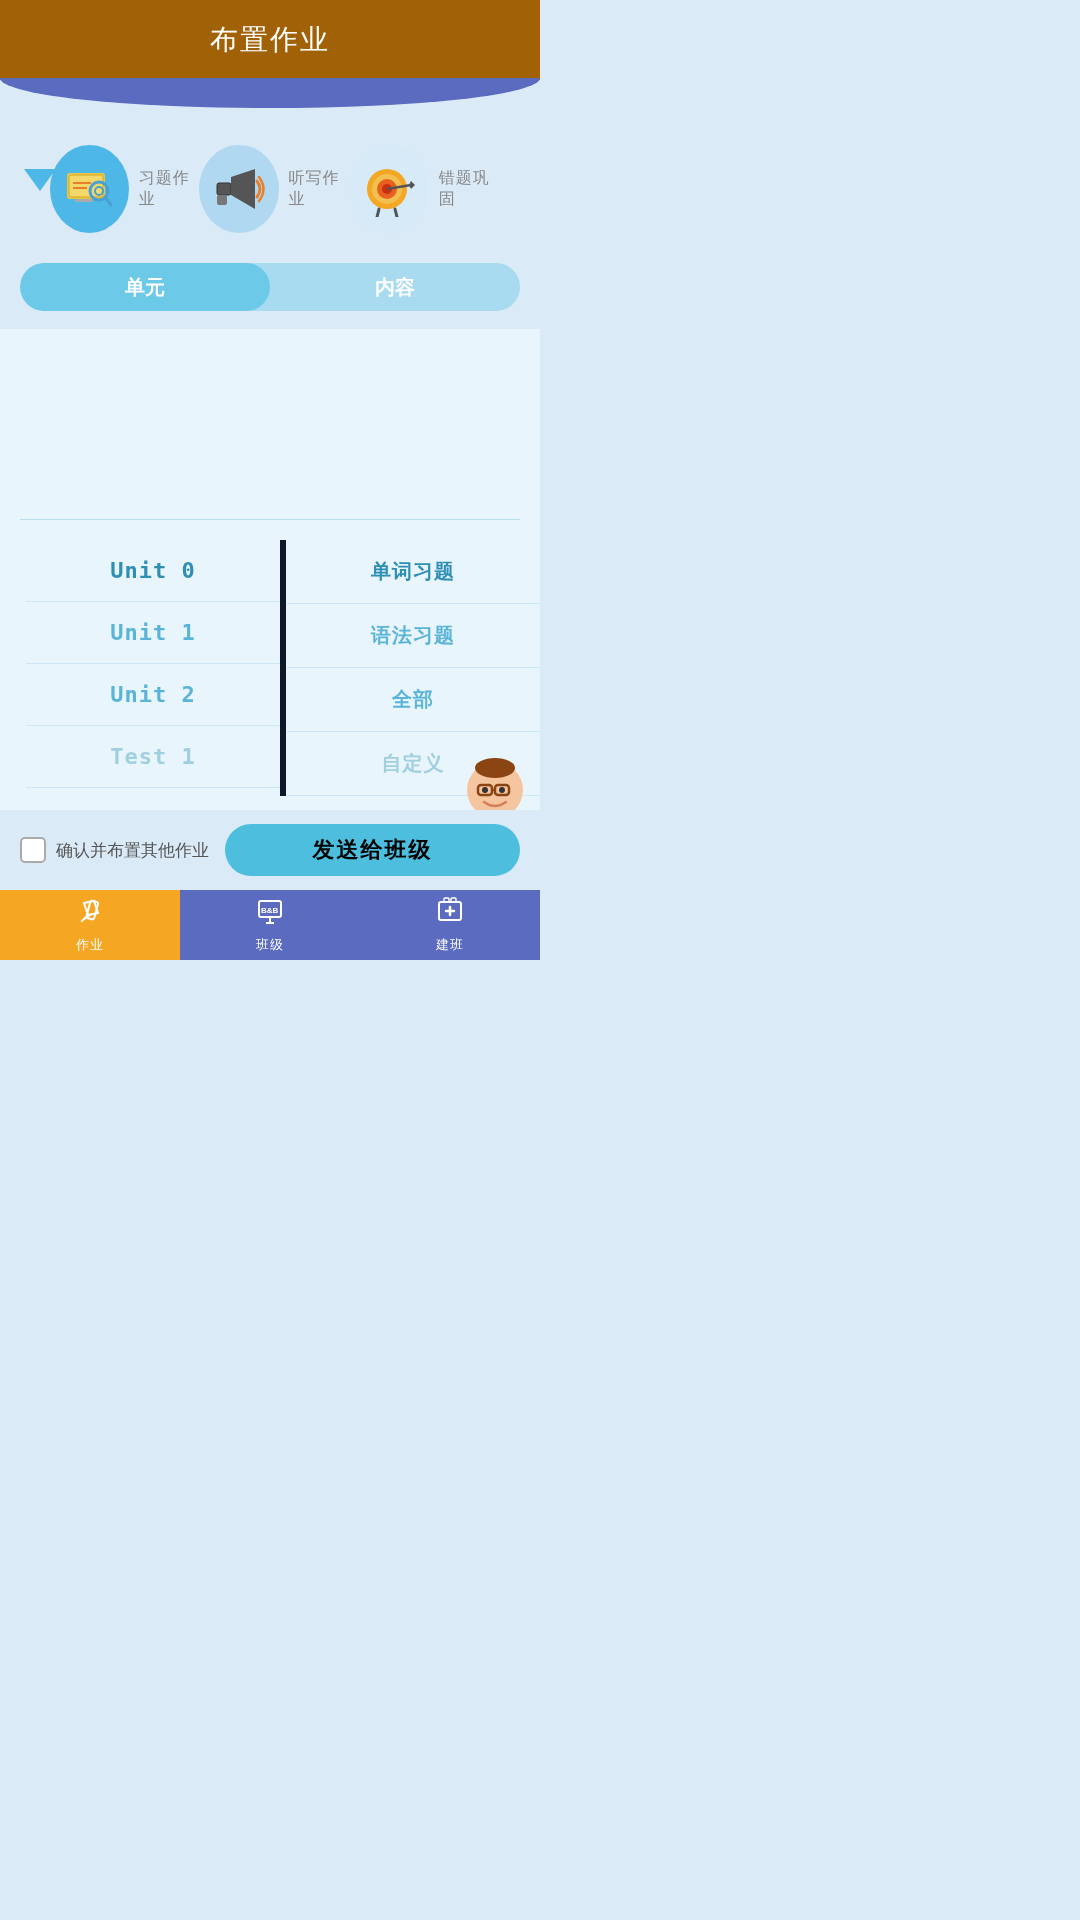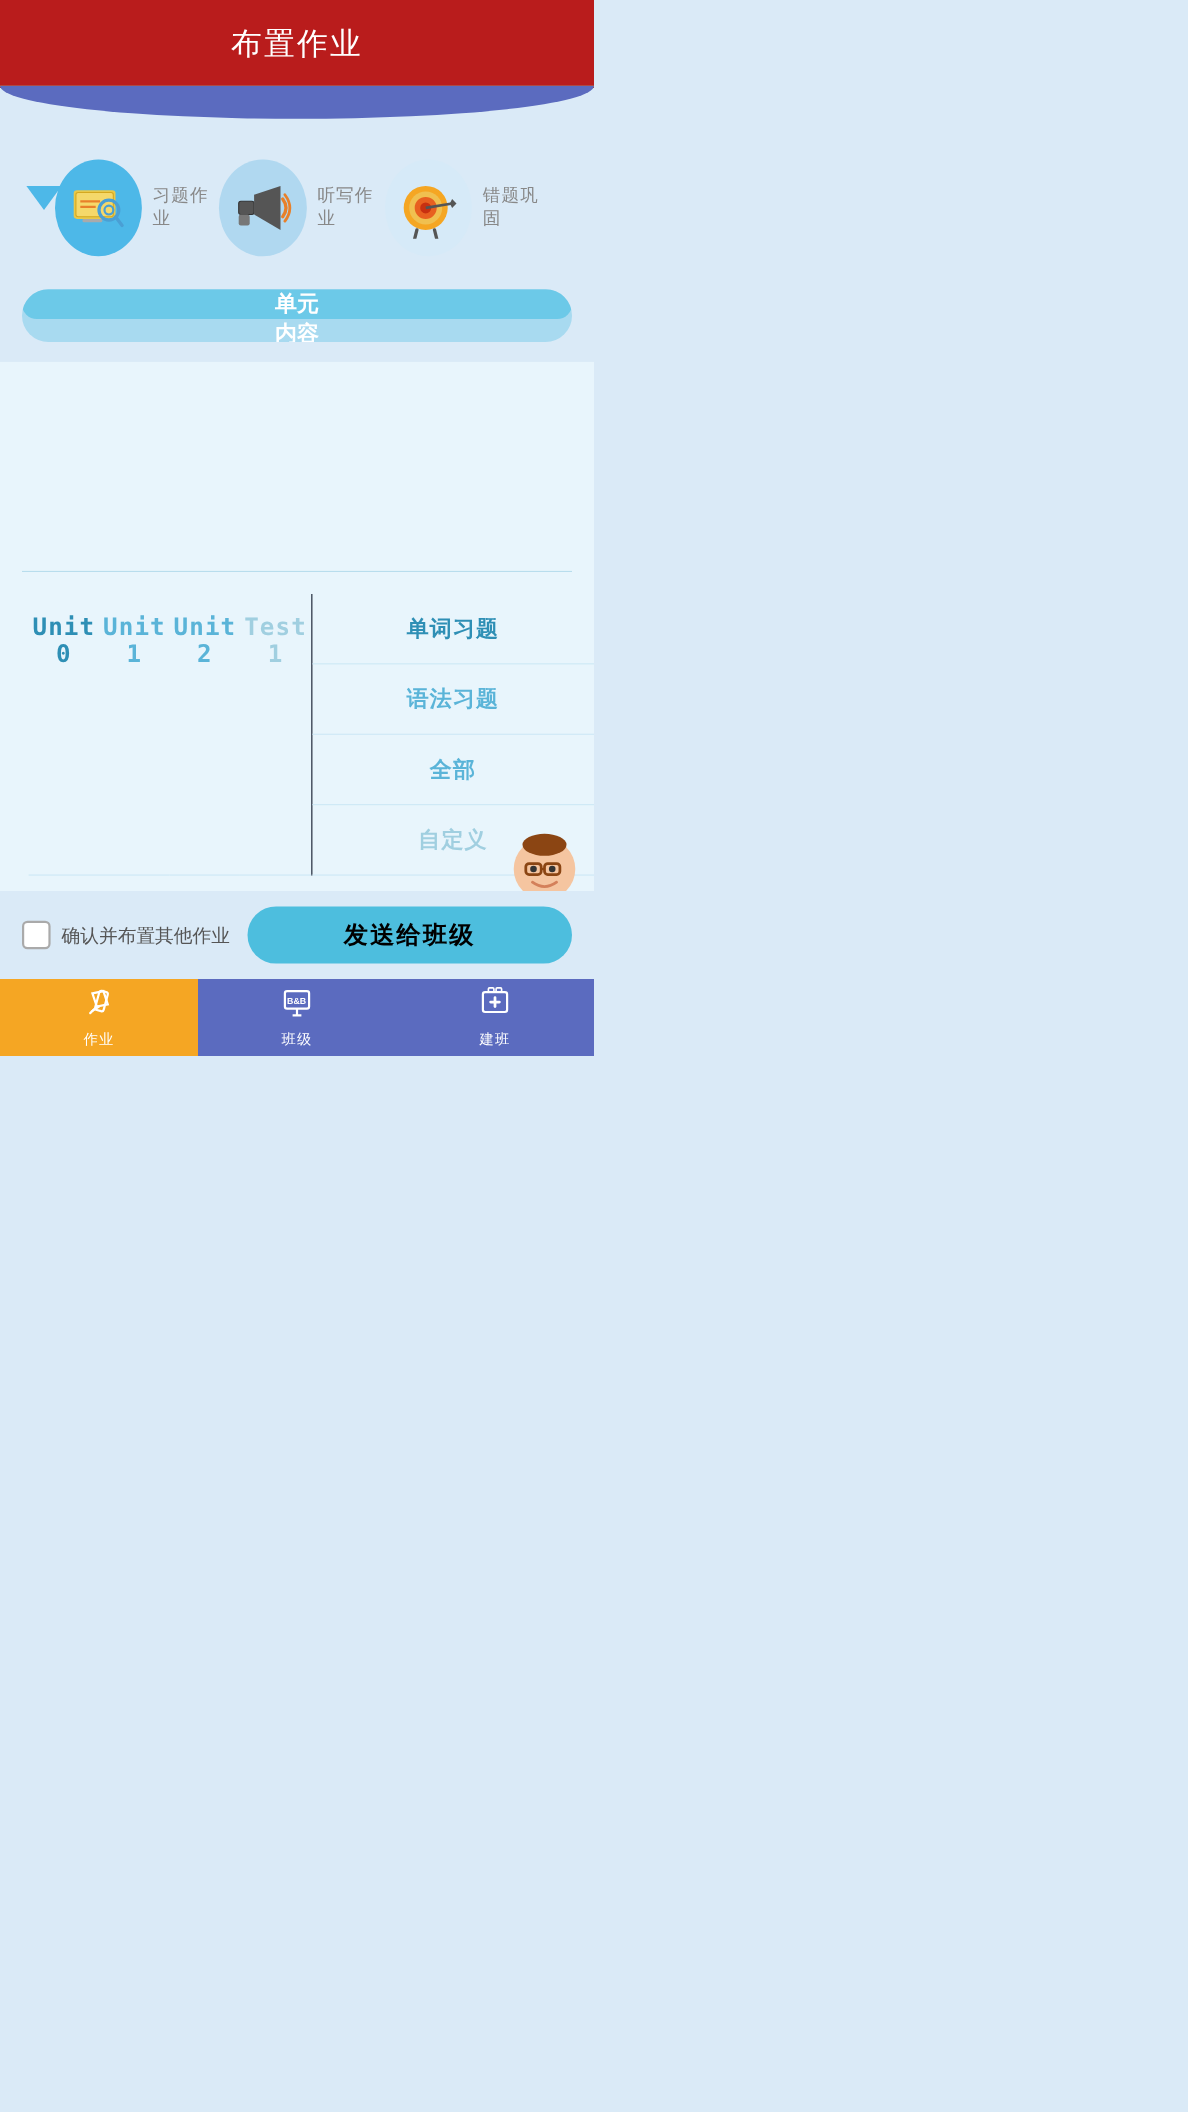--- a/index.html
+++ b/index.html
@@ -8,21 +8,21 @@
       width: 540px;
       height: 960px;
       font-family: -apple-system, "PingFang SC", "Microsoft YaHei", sans-serif;
       background: #daeaf7;
       overflow: hidden;
       position: relative;
     }
 
     
     .header {
-      background: #b91c1c;
+      background: #a16207;
       width: 100%;
       height: 80px;
       display: flex;
       align-items: center;
       justify-content: center;
       position: relative;
     }
     .header::after {
       content: '';
       position: absolute;
@@ -97,21 +97,20 @@
     }
 
     
     .tab-bar {
       display: flex;
       background: #a8daf0;
       border-radius: 30px;
       margin: 10px 20px;
       overflow: hidden;
       height: 48px;
-      flex-direction: column;
     }
     .tab-item {
       flex: 1;
       display: flex;
       align-items: center;
       justify-content: center;
       font-size: 20px;
       font-weight: 600;
       color: white;
       cursor: pointer;
@@ -121,22 +120,22 @@
       border-radius: 30px;
     }
 
     .content-list {
       display: flex;
       padding: 10px 0;
     }
     .unit-col {
       flex: 1;
       display: flex;
-      flex-direction: row;
-      border-right: 1px solid #0f172a;
+      flex-direction: column;
+      border-right: 6px solid #0f172a;
       padding-left: 26px;
     }
     .content-col {
       flex: 1;
       display: flex;
       flex-direction: column;
     }
 
     .unit-item {
       padding: 18px 0;

